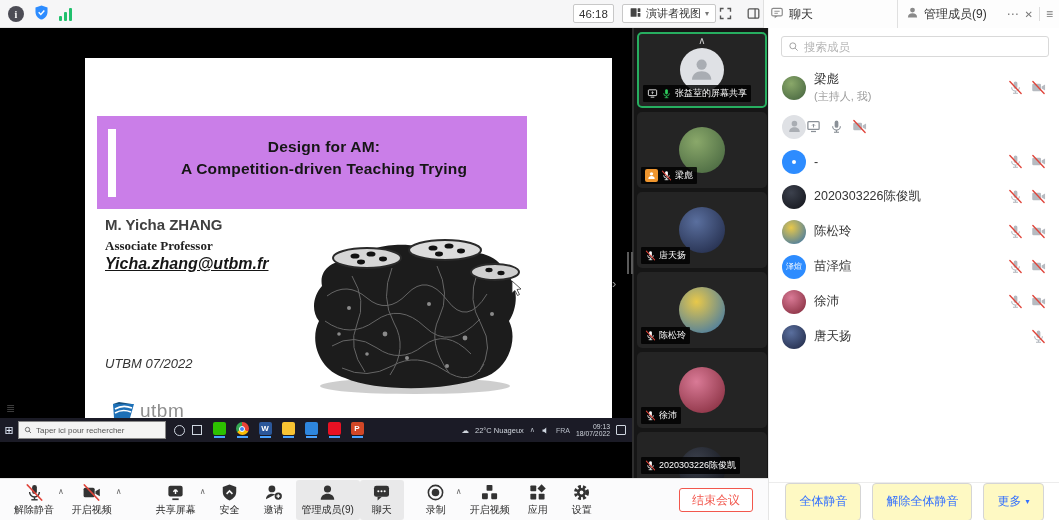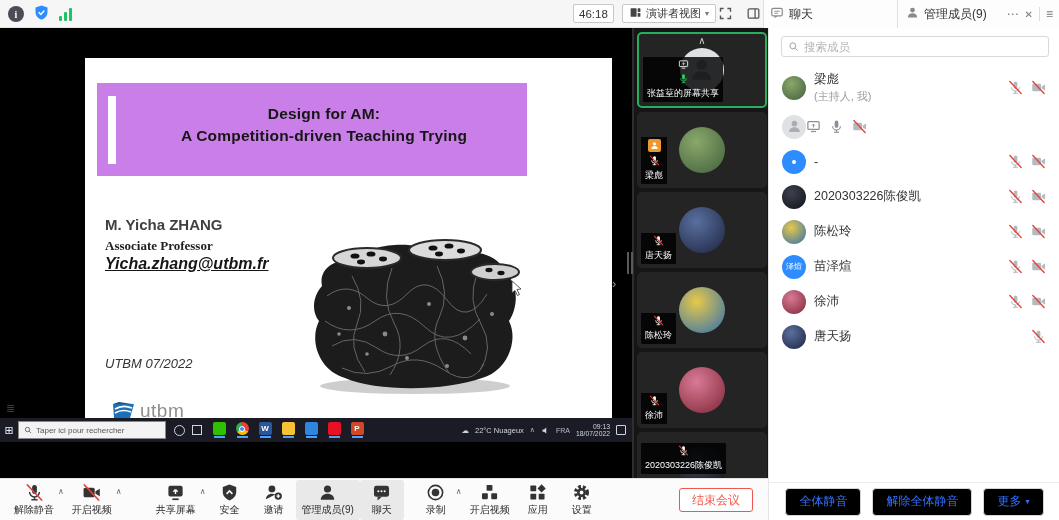--- a/index.html
+++ b/index.html
@@ -28,21 +28,21 @@
                 font-size:12px; color:#333; }
   #chat-head { left:763px; width:134px; padding-left:6px; gap:5px; }
   #member-head { left:897px; width:162px; padding-left:8px; gap:5px; }
   .head-right { margin-left:auto; display:flex; align-items:center; gap:6px; padding-right:6px; color:#777; }
   .head-right span { cursor:default; }
   .vdiv { width:1px; height:14px; background:#ddd; }
 
   
   #main { position:absolute; left:0; top:28px; width:632px; height:450px; background:#000; }
   #slide { position:absolute; left:85px; top:30px; width:527px; height:360px; background:#fff; }
-  #banner { position:absolute; left:12px; top:25px; width:430px; height:93px; background:#ca7ee8; }
+  #banner { position:absolute; left:12px; top:58px; width:430px; height:93px; background:#ca7ee8; }
   #banner .wbar { position:absolute; left:11px; top:13px; width:8px; height:68px; background:#fff; }
   .btitle { position:absolute; left:30px; right:6px; top:20px; text-align:center;
             font-weight:bold; font-size:15.5px; color:#161616; line-height:22px; letter-spacing:.2px; }
   .author   { position:absolute; left:20px; top:158px; font-weight:bold; font-size:15px; color:#404040; }
   .role     { position:absolute; left:20px; top:180px; font-family:"Liberation Serif",serif; font-weight:bold; font-size:13px; color:#222; }
   .email    { position:absolute; left:20px; top:197px; font-weight:bold; font-style:italic; font-size:16px;
               color:#161616; text-decoration:underline; }
   .datenote { position:absolute; left:20px; top:298px; font-style:italic; font-size:13px; color:#333; }
   .logo     { position:absolute; left:26px; top:342px; display:flex; align-items:center; gap:3px; }
   .logo-txt { font-size:19px; color:#8e8e8e; letter-spacing:.5px; }
@@ -73,21 +73,21 @@
   
   #strip { position:absolute; left:632px; top:28px; width:136px; height:450px; background:#161616;
            border-left:2px solid #2e2e2e; overflow:hidden; }
   .tile { position:absolute; left:3px; width:130px; height:76px; background:#242424; border-radius:5px;
           overflow:hidden; }
   .tile.active { border:2px solid #27ae60; }
   .t-avatar { position:absolute; left:50%; top:50%; transform:translate(-50%,-50%);
               border-radius:50%; }
   .t-label { position:absolute; left:4px; bottom:4px; max-width:122px; background:rgba(0,0,0,.82);
              color:#fff; font-size:9px; padding:2px 4px; display:flex; align-items:center; gap:3px;
-             white-space:nowrap; overflow:hidden; border-radius:1px;flex-direction:column; }
+             white-space:nowrap; overflow:hidden; border-radius:1px; }
   .host-badge { width:13px; height:13px; background:#f0962e; border-radius:2px; display:flex;
                 align-items:center; justify-content:center; flex:0 0 auto; }
   .t-chev { position:absolute; left:50%; transform:translateX(-50%); color:#cfcfcf; font-size:10px; }
   #strip-expander { position:absolute; left:612px; top:248px; color:#9a9a9a; font-size:13px; }
   #strip-handle { position:absolute; left:627px; top:252px; display:flex; gap:2px; }
   #strip-handle i { display:block; width:2px; height:22px; background:#5a5a5a; }
 
   
   #members { position:absolute; left:768px; top:28px; width:291px; height:492px; background:#fff;
              border-left:1px solid #e5e5e5; }
@@ -100,21 +100,21 @@
   .m-row { display:flex; align-items:center; padding:0 14px 0 13px; height:35px; }
   .m-row.first { height:43px; }
   .m-ava { width:24px; height:24px; border-radius:50%; flex:0 0 auto; display:flex;
            align-items:center; justify-content:center; overflow:hidden; }
   .m-info { margin-left:8px; flex:1; min-width:0; }
   .m-name { font-size:12.5px; color:#333; white-space:nowrap; overflow:hidden; }
   .m-sub  { font-size:11px; color:#9b9b9b; margin-top:1px; }
   .m-icons { display:flex; align-items:center; gap:8px; }
   .m-footer { position:absolute; left:0; bottom:0; width:291px; height:38px; border-top:1px solid #ececec;
               display:flex; align-items:center; justify-content:center; gap:11px; background:#fff; }
-  .pf-btn { height:28px; padding:4px 13px; border:1px solid #d5d5d5; border-radius:4px; background:#000000;
+  .pf-btn { height:38px; padding:4px 13px; border:1px solid #d5d5d5; border-radius:4px; background:#fef9c3;
             color:#3370ff; font-size:12px; display:flex; align-items:center; gap:4px; cursor:default; }
   .pf-btn .car { font-size:8px; }
 
   
   #toolbar { position:absolute; left:0; top:478px; width:768px; height:42px; background:#fbfbfc;
              border-top:1px solid #e4e4e4; display:flex; align-items:center; padding-left:8px; }
   .tb-group { display:flex; align-items:flex-start; }
   .t-item { display:flex; flex-direction:column; align-items:center; gap:1px; padding:3px 6px;
             border-radius:3px; min-width:44px; cursor:default; }
   .t-item.active { background:#e9e9ea; }

